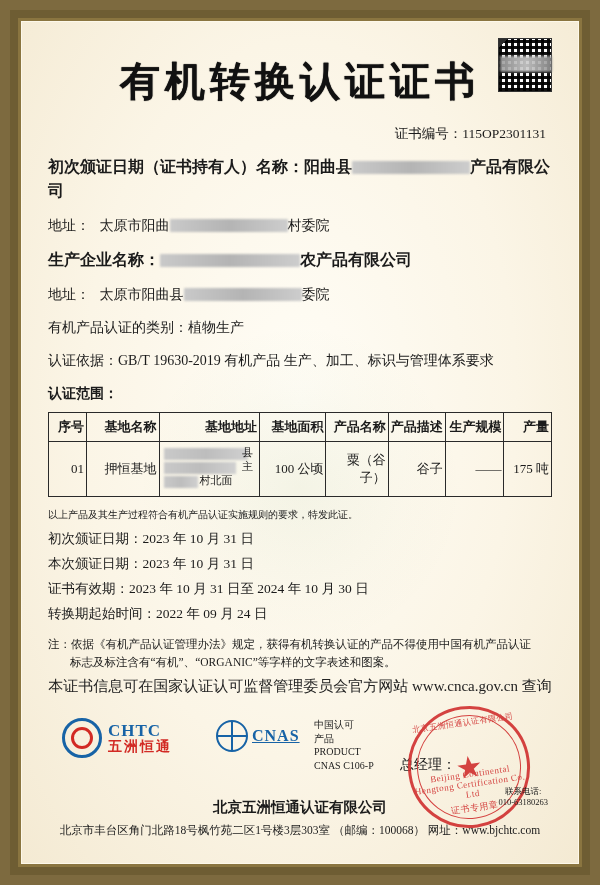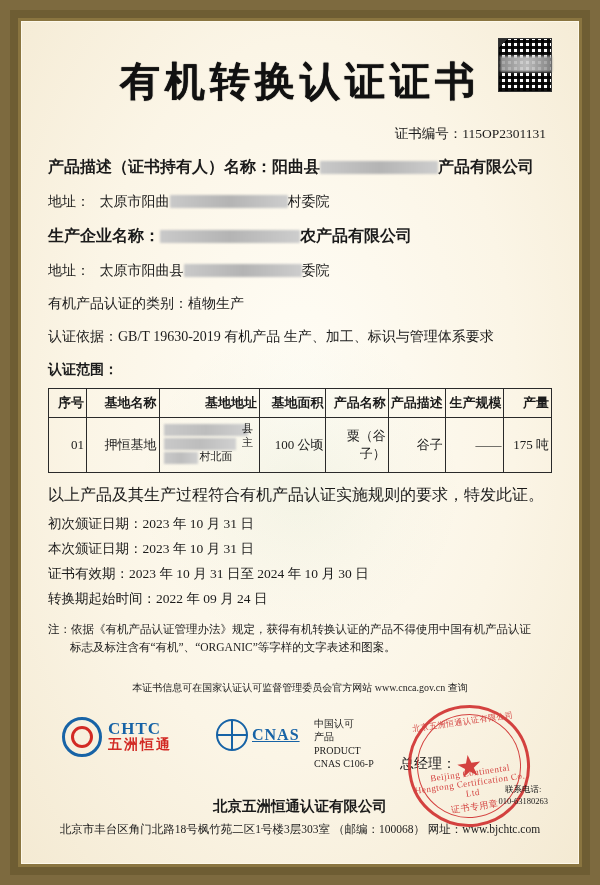--- a/index.html
+++ b/index.html
@@ -151,38 +151,38 @@
     text-align: left;
     padding-left: 4px;
   }
   .addr-mask {
     position: absolute;
     background: linear-gradient(90deg,#c9c9c9,#bdbdbd,#d0d0d0);
     filter: blur(1.2px);
     height: 12px;
   }
   .note {
-    font-size: 16px;
+    font-size: 10px;
     margin-top: 10px;
     line-height: 1.55;
   }
   .date-line {
     font-size: 13.5px;
     margin-top: 7px;
   }
   .footnote {
     font-size: 11.5px;
     margin-top: 12px;
     line-height: 1.6;
   }
   .footnote .ind { padding-left: 22px; display: block; }
   .url-line {
-    font-size: 10px;
-    text-align: center;
-    margin-top: 24px;
+    font-size: 15px;
+    text-align: center;
+    margin-top: 6px;
     color: #222;
   }
   
   .logos {
     position: relative;
     height: 92px;
     margin-top: 8px;
   }
   .chtc {
     position: absolute;
@@ -307,21 +307,21 @@
       <div class="qr"></div>
       <div class="qr-blur"></div>
 
       <h1 class="title">有机转换认证证书</h1>
 
       <div class="cert-no">
         <span>证书编号：</span><span>115OP2301131</span>
       </div>
 
       <div class="row big">
-        <span class="lbl">产品描述（证书持有人）名称：</span><span>阳曲县</span><span class="redact r3"></span><span>产品有限公司</span>
+        <span class="lbl">初次颁证日期（证书持有人）名称：</span><span>阳曲县</span><span class="redact r3"></span><span>产品有限公司</span>
       </div>
 
       <div class="row">
         <span class="lbl">地址：</span>
         <span class="indent">太原市阳曲</span><span class="redact r3"></span><span>村委院</span>
       </div>
 
       <div class="row big">
         <span class="lbl">生产企业名称：</span><span class="redact r3" style="width:140px"></span><span>农产品有限公司</span>
       </div>

